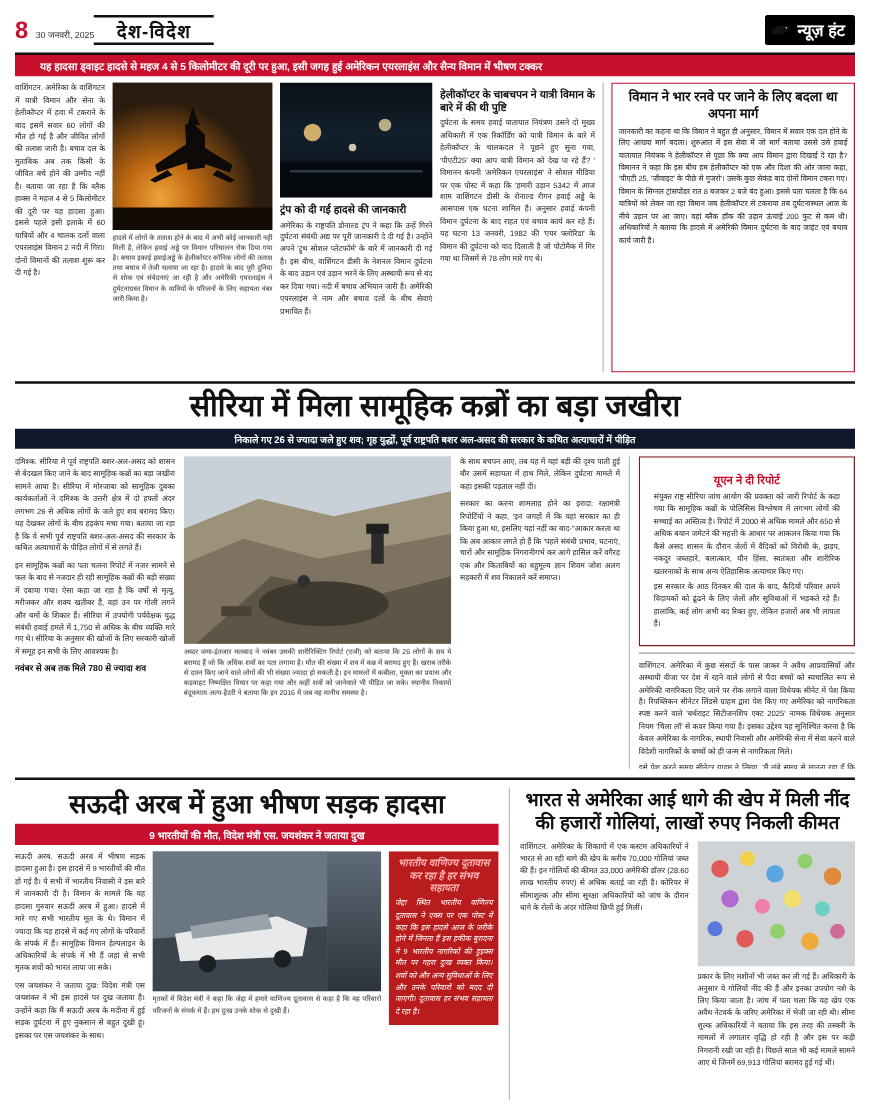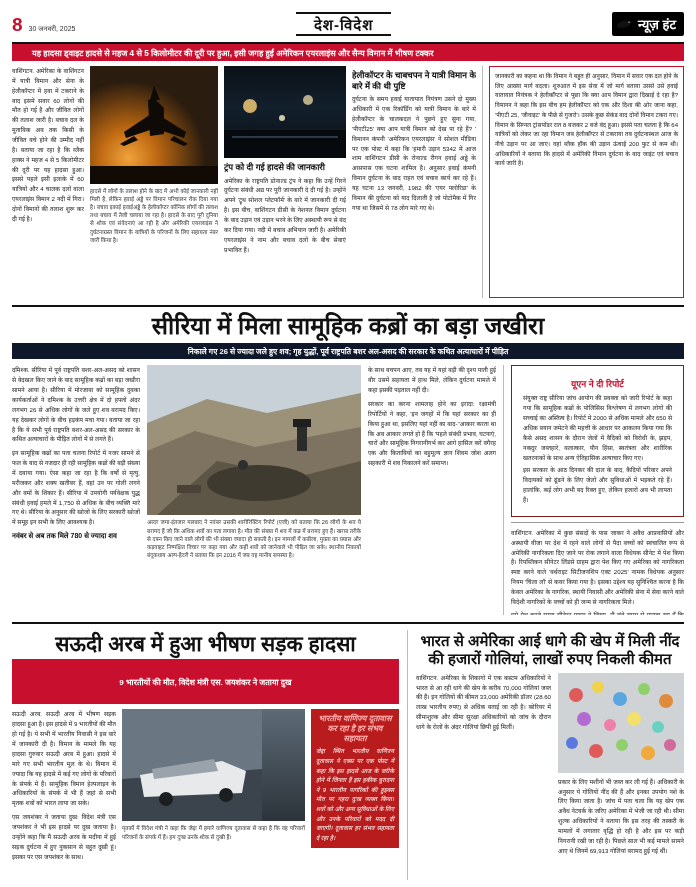--- a/index.html
+++ b/index.html
@@ -23,21 +23,21 @@
     border-bottom:2px solid #111;
     padding-bottom:4px;
     height:34px;
   }
   .mh-left { display:flex; align-items:baseline; gap:6px; }
   .page-num {
     font-size:19px; font-weight:bold; color:#c8102e; line-height:1;
   }
   .page-date { font-size:7px; color:#333; }
   .mh-center {
-    flex:1; text-align:center;
+    flex:1; text-align:left;
   }
   .section-title {
     display:inline-block;
     font-size:15px; font-weight:bold; color:#111;
     border-bottom:2px solid #111; border-top:2px solid #111;
     padding:0 18px;
     letter-spacing:1px;
   }
   .mh-right { display:flex; align-items:center; }
   .logo-box {
@@ -132,21 +132,21 @@
     grid-template-columns: 1fr 1px 268px;
     gap:8px;
     height:250px;
     margin-top:6px;
   }
   .s3-head {
     font-size:21px; font-weight:bold; text-align:center; line-height:1.1; margin:2px 0 4px 0;
   }
   .s3-sub {
     background:#c8102e; color:#fff; font-size:8px; font-weight:bold;
-    text-align:center; padding:17px 4px; margin-bottom:5px;
+    text-align:center; padding:3px 4px; margin-bottom:5px;
   }
   .s3-cols { display:grid; grid-template-columns: 104px 1fr 88px; gap:6px; }
   .s4-head {
     font-size:15px; font-weight:bold; text-align:center; line-height:1.18; margin:2px 0 5px 0;
   }
   .s4-cols { display:grid; grid-template-columns: 1fr 126px; gap:7px; }
   .dark-box {
     background:#b91c1c; color:#fff; padding:5px; font-size:6px; line-height:1.6; text-align:justify;font-style:italic;
   }
 </style>
@@ -218,20 +218,21 @@
 
     <div class="col">
       <div class="sub-head">हेलीकॉप्टर के चाबचपन ने यात्री विमान के बारे में की थी पुष्टि</div>
       <div class="body-text">दुर्घटना के समय हवाई यातायात नियंत्रण उसने दो मुख्य अधिकारी में एक रिकॉर्डिंग को यात्री विमान के बारे में हेलीकॉप्टर के चालकदल ने पूछने हुए सुना गया, 'पीएटी25' क्या आप यात्री विमान को देख पा रहे हैं? ' विमानन कंपनी 'अमेरिकन एयरलाइंस' ने सोशल मीडिया पर एक पोस्ट में कहा कि 'हमारी उड़ान 5342 में आज शाम वाशिंगटन डीसी के रोनाल्ड रीगन हवाई अड्डे के आसपास एक घटना शामिल है। अनुसार हवाई कंपनी विमान दुर्घटना के बाद राहत एवं बचाव कार्य कर रहे हैं। यह घटना 13 जनवरी, 1982 की 'एयर फ्लोरिडा' के विमान की दुर्घटना को याद दिलाती है जो पोटोमैक में गिर गया था जिसमें से 78 लोग मारे गए थे।</div>
     </div>
 
     <div class="vrule"></div>
 
     <div class="col">
       <div class="side-box">
+        <h3>विमान ने भार रनवे पर जाने के लिए बदला था अपना मार्ग</h3>
         <div class="body-text">जानकारी का कहना था कि विमान ने बहुत ही अनुसार, विमान में सवार एक दल होने के लिए आख्या मार्ग बदला। शुरुआत में इस सेवा में जो मार्ग बताया उससे उसे हवाई यातायात नियंत्रक ने हेलीकॉप्टर से पूछा कि क्या आप विमान द्वारा दिखाई दे रहा है? विमानन ने कहा कि इस बीच हम हेलीकॉप्टर को एक और दिशा की ओर जाना कहा, 'पीएटी 25, 'जीवाइट' के पीछे से गुजरो'। उसके कुछ सेकंड बाद दोनों विमान टकरा गए। विमान के सिग्नल ट्रांसपोंडर रात 8 बजकर 2 बजे बंद हुआ। इससे पता चलता है कि 64 यात्रियों को लेकर जा रहा विमान जब हेलीकॉप्टर से टकराया तब दुर्घटनास्थल आज के नीचे उड़ान पर आ जाए। वहां ब्लैक हॉक की उड़ान ऊंचाई 200 फुट से कम थी। अधिकारियों ने बताया कि हादसे में अमेरिकी विमान दुर्घटना के बाद जाइंट एवं बचाव कार्य जारी है।</div>
       </div>
     </div>
   </div>
 
   <hr class="hr-thick">
 
   <div class="s2-head">सीरिया में मिला सामूहिक कब्रों का बड़ा जखीरा</div>
   <div class="s2-sub">निकाले गए 26 से ज्यादा जले हुए शव; गृह युद्धों, पूर्व राष्ट्रपति बशर अल-असद की सरकार के कथित अत्याचारों में पीड़ित</div>
 

